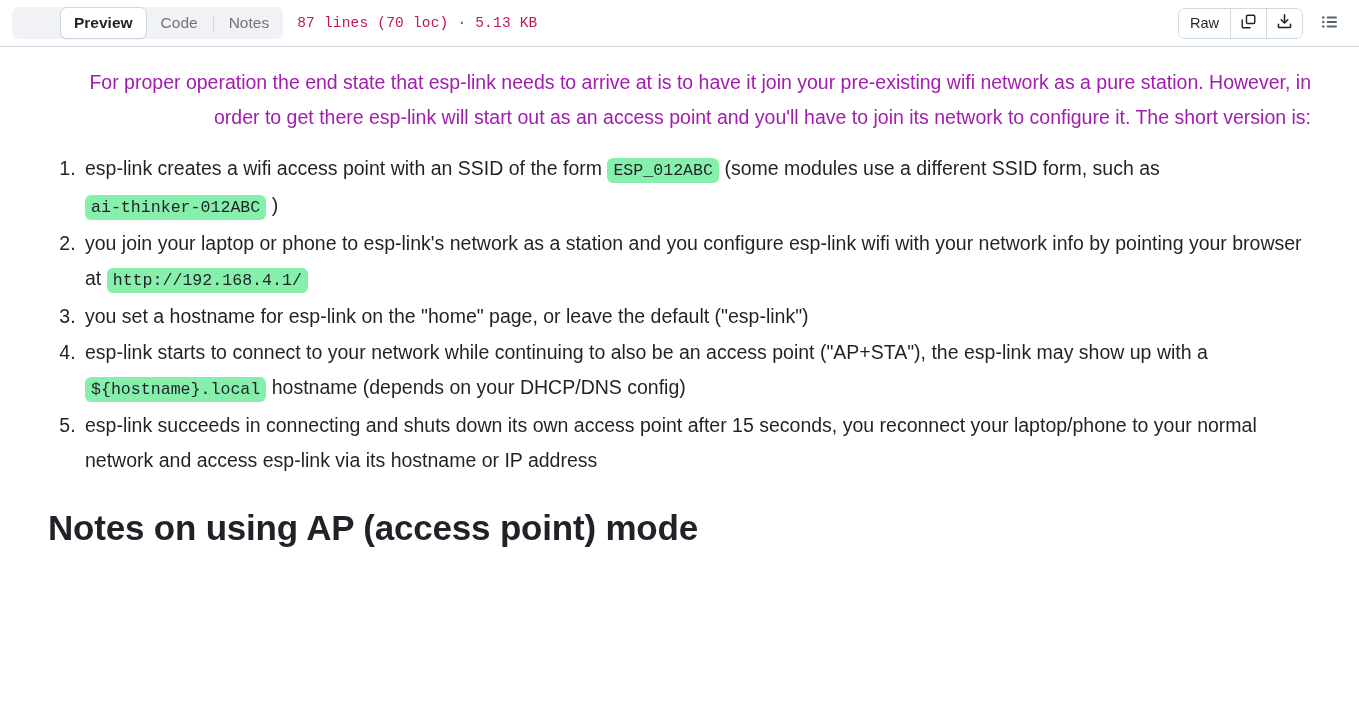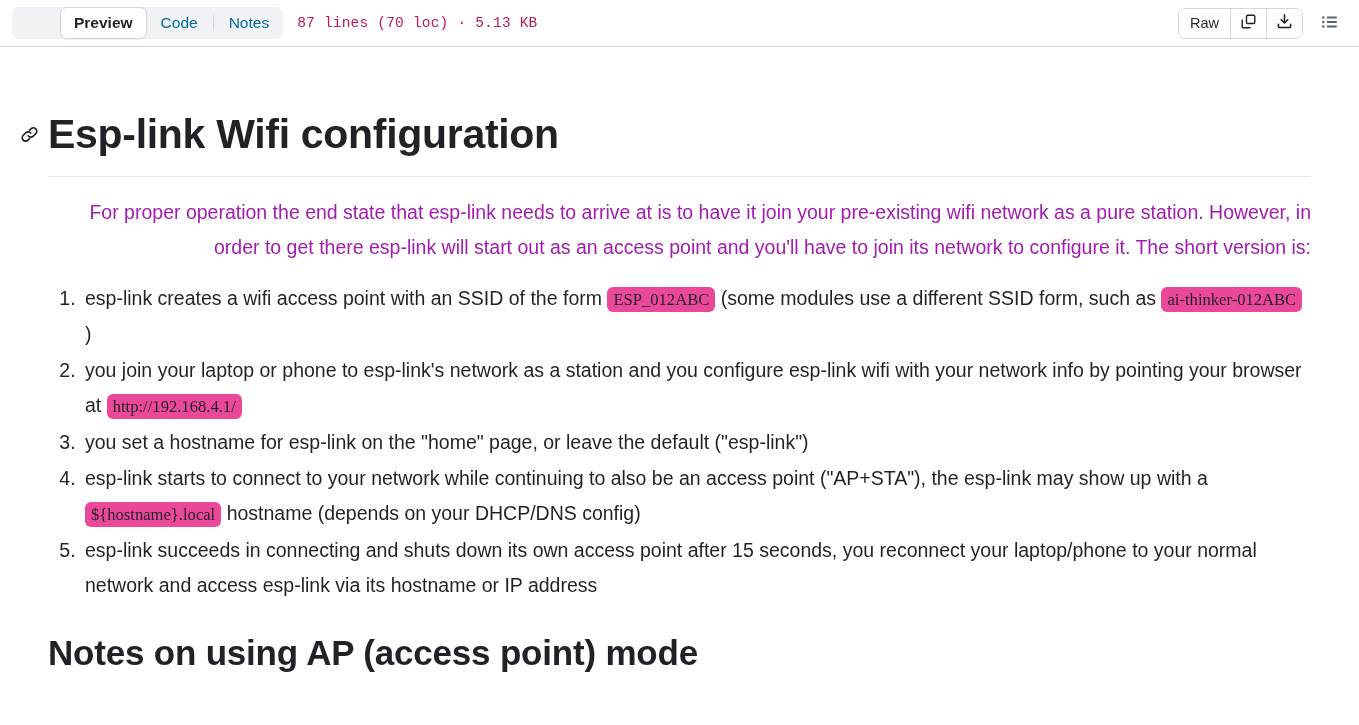--- a/index.html
+++ b/index.html
@@ -31,21 +31,21 @@
     height: 32px;
     padding: 0;
     gap: 0;
   }
   .seg-btn {
     height: 32px;
     display: flex;
     align-items: center;
     padding: 0 13px;
     font-size: 15.5px;
-    color: #0369a1;
+    color: #737373;
     background: transparent;
     border: 1px solid transparent;
     border-radius: 7px;
     cursor: pointer;
     white-space: nowrap;
     font-family: "Liberation Sans", sans-serif;
   }
   .seg-btn.active {
     background: #ffffff;
     border: 1px solid #cfd6dd;
@@ -160,23 +160,23 @@
     margin: 16px 0 0 0;
     padding-left: 33px;
     color: #1f2328;
   }
   ol.steps > li {
     margin: 0 0 1px 0;
     padding-left: 4px;
   }
 
   code.inline {
-    font-family: Liberation Serif, serif;
+    font-family: Liberation Mono, monospace;
     font-size: 16.6px;
-    background: #ec4899;
+    background: #86efac;
     border-radius: 6px;
     padding: 3px 6px;
     color: #1f2328;
     white-space: nowrap;
   }
 
   h2.section-title {
     font-size: 35px;
     font-weight: bold;
     letter-spacing: -0.2px;
@@ -231,29 +231,20 @@
           <rect x="5" y="11.1" width="9.2" height="1.8" rx="0.9"></rect>
         </svg>
       </span>
     </button>
   </div>
 </div>
 
 <div class="doc">
   <div class="doc-inner">
 
-    <h1 class="article-title">
-      <span class="anchor-icon">
-        <svg width="21" height="21" viewBox="0 0 16 16" fill="none" stroke="#1f2328" stroke-width="1.25" stroke-linecap="round">
-          <path d="M7.0 9.0a2.6 2.6 0 0 0 3.9.3l1.9-1.9a2.6 2.6 0 0 0-3.7-3.7L8.0 4.8"></path>
-          <path d="M9.0 7.0a2.6 2.6 0 0 0-3.9-.3L3.2 8.6a2.6 2.6 0 0 0 3.7 3.7l1.1-1.1"></path>
-        </svg>
-      </span>
-      <span>Esp-link Wifi configuration</span>
-    </h1>
 
     <p class="para">For proper operation the end state that esp-link needs to arrive at is to have it join your pre-existing wifi network as a pure station. However, in order to get there esp-link will start out as an access point and you'll have to join its network to configure it. The short version is:</p>
 
     <ol class="steps">
         <li>esp-link creates a wifi access point with an SSID of the form <code class="inline">ESP_012ABC</code> (some modules use a different SSID form, such as <code class="inline">ai-thinker-012ABC</code> )</li>
         <li>you join your laptop or phone to esp-link's network as a station and you configure esp-link wifi with your network info by pointing your browser at <code class="inline">http://192.168.4.1/</code></li>
         <li>you set a hostname for esp-link on the "home" page, or leave the default ("esp-link")</li>
         <li>esp-link starts to connect to your network while continuing to also be an access point ("AP+STA"), the esp-link may show up with a <code class="inline">${hostname}.local</code> hostname (depends on your DHCP/DNS config)</li>
         <li>esp-link succeeds in connecting and shuts down its own access point after 15 seconds, you reconnect your laptop/phone to your normal network and access esp-link via its hostname or IP address</li>
       </ol>

